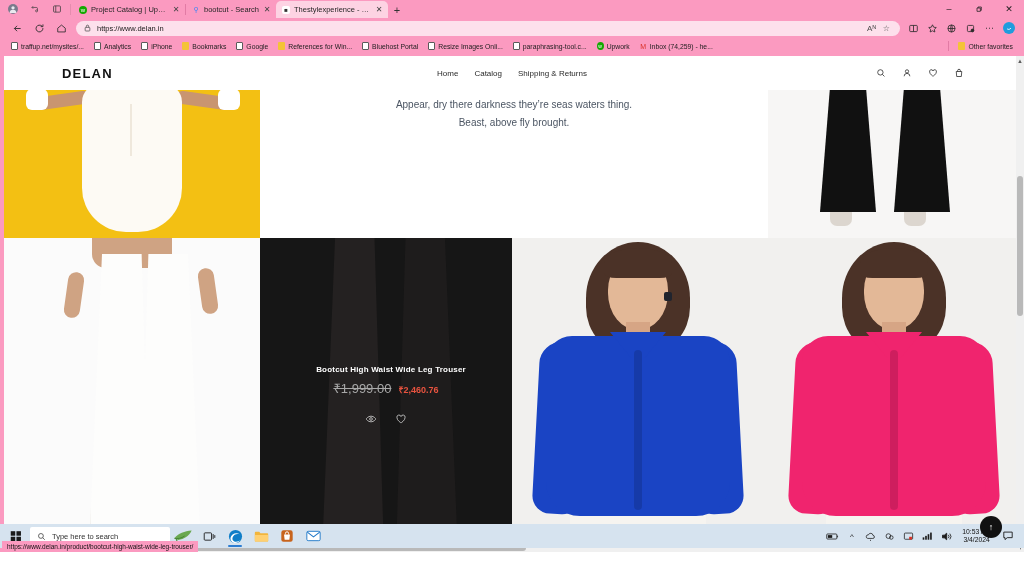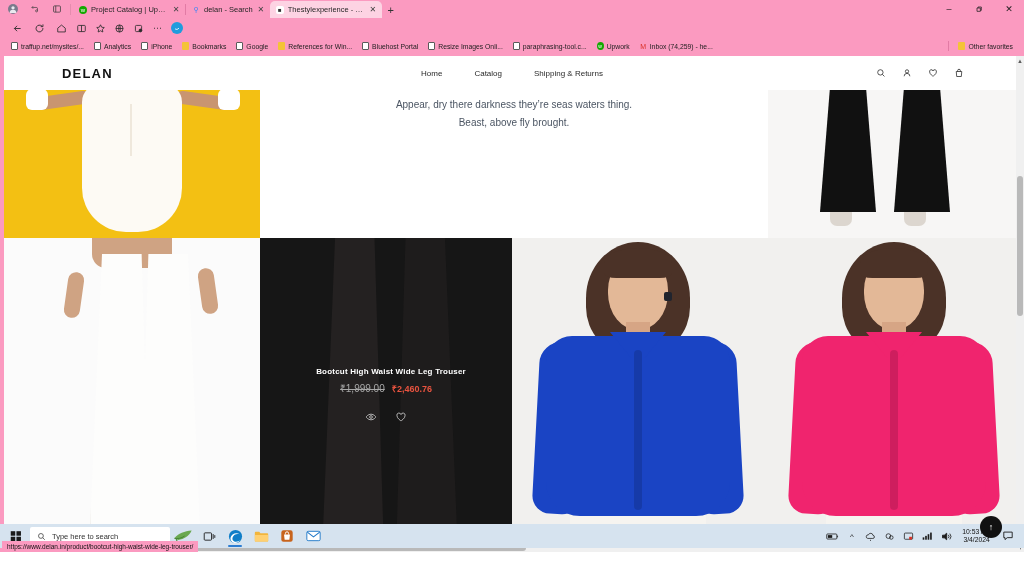--- a/index.html
+++ b/index.html
@@ -48,21 +48,21 @@
   .bm-doc { border:1px solid #5a5a5a; background:#fff; border-radius:1px; }
   .bm-folder { background:#f4c338; border-radius:1px; }
   .bm-right { position:absolute; right:6px; display:flex; align-items:center; gap:4px; }
   .bm-sep { width:1px; height:10px; background:#e27ba5; }
 
   
   .viewport { position:absolute; left:4px; top:56px; width:1016px; height:496px; background:#fff; overflow:hidden; }
 
   .site-header { height:34px; background:#fff; display:flex; align-items:center; padding:0 20px; position:relative; }
   .logo { font-size:13px; font-weight:bold; letter-spacing:1.2px; color:#111; margin-left:38px; }
-  .nav-links { position:absolute; left:50%; transform:translateX(-50%); display:flex; gap:32px;align-items:flex-end; }
+  .nav-links { position:absolute; left:50%; transform:translateX(-50%); display:flex; gap:16px;align-items:flex-end; }
   .nav-link { font-size:8px; color:#2a2a2a; }
   .header-icons { position:absolute; right:56px; display:flex; gap:15px; align-items:center; }
   .hdr-ico { width:11px; height:11px; color:#222; display:flex; align-items:center; justify-content:center; }
 
   
   .grid { position:absolute; left:0; top:34px; width:1016px; height:462px; }
   .cell { position:absolute; overflow:hidden; }
 
   
   .c-yellow { left:0; top:0; width:256px; height:148px; background:#f3c013; }
@@ -76,21 +76,21 @@
   .c-dark   { left:256px; top:148px; width:252px; height:314px; background:#161616; }
   .c-blue   { left:508px; top:148px; width:256px; height:314px; background:#f0efee; }
   .c-pink   { left:764px; top:148px; width:252px; height:314px; background:#f1f0ef; }
 
   
   .prod-overlay { position:absolute; left:0; top:0; width:100%; height:100%;
                   display:flex; flex-direction:column; align-items:center; justify-content:center;
                   z-index:5; }
   .prod-title { font-size:8px; font-weight:bold; color:#fff; letter-spacing:.2px;margin-left:10px; }
   .prod-prices { margin-top:5px; display:flex; gap:7px; align-items:baseline; }
-  .price-old { font-size:10px; color:#a8a8a8; text-decoration:line-through; }
+  .price-old { font-size:13px; color:#a8a8a8; text-decoration:line-through; }
   .price-new { font-size:9px; color:#e8533f; font-weight:bold; }
   .prod-actions { margin-top:16px; display:flex; gap:18px; }
   .pa-ico { width:12px; height:12px; color:#cfcfcf; display:flex; align-items:center; justify-content:center; }
 
   
   .fig { position:absolute; }
 
   
   .y-dress { left:78px; top:-6px; width:100px; height:148px; background:#fdfaf4;
              border-radius:18px 18px 44px 44px; }
@@ -201,21 +201,21 @@
       </div>
 
       <div class="tab inactive">
         <span class="tab-fav" style="background:#14a800;border-radius:50%;">w</span>
         <span class="tab-title">Project Catalog | Upwork</span>
         <span class="tab-close">✕</span>
       </div>
       <div class="tab-sep"></div>
       <div class="tab inactive">
         <span class="tab-fav" style="color:#4285f4;font-size:7px;">⚲</span>
-        <span class="tab-title">delan - Search</span>
+        <span class="tab-title">bootcut - Search</span>
         <span class="tab-close">✕</span>
       </div>
       <div class="tab active">
         <span class="tab-fav" style="background:#fff;color:#333;">■</span>
         <span class="tab-title">Thestylexperience - Delan</span>
         <span class="tab-close">✕</span>
       </div>
       <div class="newtab">+</div>
 
       <div class="win-ctrl-zone">
@@ -241,20 +241,33 @@
             <path d="M13 8a5 5 0 11-1.6-3.7"></path>
             <path d="M13 2.6V5.3h-2.7"></path>
           </svg>
       </div>
       <div class="nav-btn">
         <svg width="11" height="11" viewBox="0 0 16 16" fill="none" stroke="#2b2b2b" stroke-width="1.2" stroke-linejoin="round">
             <path d="M2.5 7.5L8 3l5.5 4.5V13H2.5z"></path>
           </svg>
       </div>
 
+      <div class="omnibox">
+        <span class="omni-lock">
+          <svg width="7" height="8" viewBox="0 0 10 12" fill="none" stroke="#4a4a4a" stroke-width="1.1">
+              <rect x="1.5" y="5" width="7" height="5.5" rx="1"></rect>
+              <path d="M3.3 5V3.4a1.7 1.7 0 013.4 0V5"></path>
+            </svg>
+        </span>
+        <span class="omni-url" title="Search or enter web address">https://www.delan.in</span>
+        <span class="omni-right">
+          <span class="omni-ico">Aᴺ</span>
+          <span class="omni-ico">☆</span>
+        </span>
+      </div>
 
       <div class="tool-ico">
         <svg width="11" height="11" viewBox="0 0 16 16" fill="none" stroke="#2b2b2b" stroke-width="1.2">
             <rect x="2.5" y="3.5" width="11" height="9" rx="1.2"></rect>
             <path d="M8 3.5v9"></path>
           </svg>
       </div>
       <div class="tool-ico">
         <svg width="11" height="11" viewBox="0 0 16 16" fill="none" stroke="#2b2b2b" stroke-width="1.2" stroke-linejoin="round">
             <path d="M8 2.6l1.7 3.5 3.8.5-2.8 2.7.7 3.8L8 11.3l-3.4 1.8.7-3.8L2.5 6.6l3.8-.5z"></path>

